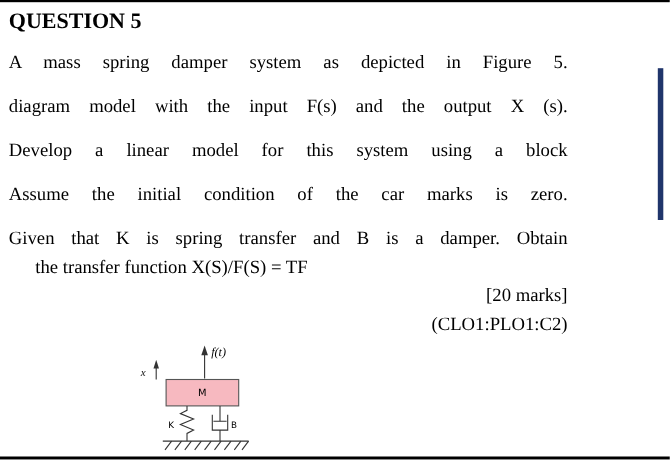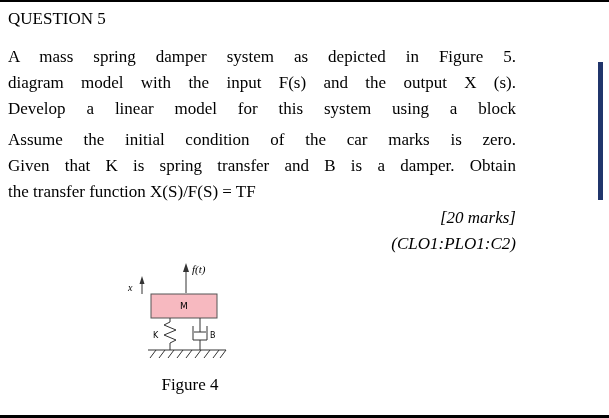--- a/index.html
+++ b/index.html
@@ -22,45 +22,45 @@
     width: 100%; height: 3px;
     background: var(--rule, #000);
   }
   .accent-bar {
     position: absolute; top: 62px; right: 6px;
     width: 5px; height: 138px;
     background: var(--accent-bar, #20356b);
   }
   h1.q-title {
     margin: 8px 0 0 8px;
-    font-size: 17px;
+    font-size: 20px;
     line-height: 22px;
-    font-weight: normal;
+    font-weight: bold;
   }
   .text-block {
     margin-left: 8px;
     width: 508px;
     font-size: 17px;
     line-height: 26px;
   }
   .para1 { margin-top: 14px; }
   .para2 { margin-top: 5px; }
   .jline {
     text-align: justify;
     text-align-last: justify;
     white-space: nowrap;
+    margin-top: 14px;
   }
-  .lline { text-align: left; }
+  .lline { text-align: left; margin-left: 24px; }
   .marks-block {
     margin-left: 8px;
     width: 508px;
     font-size: 17px;
     line-height: 26px;
     text-align: right;
-    font-style: italic;
   }
   .figure {
     margin-top: 3px;
     margin-left: 120px;
     width: 140px;
     text-align: center;
   }
   .figure svg { display: block; }
   .fig-caption {
     margin-top: 2px;

